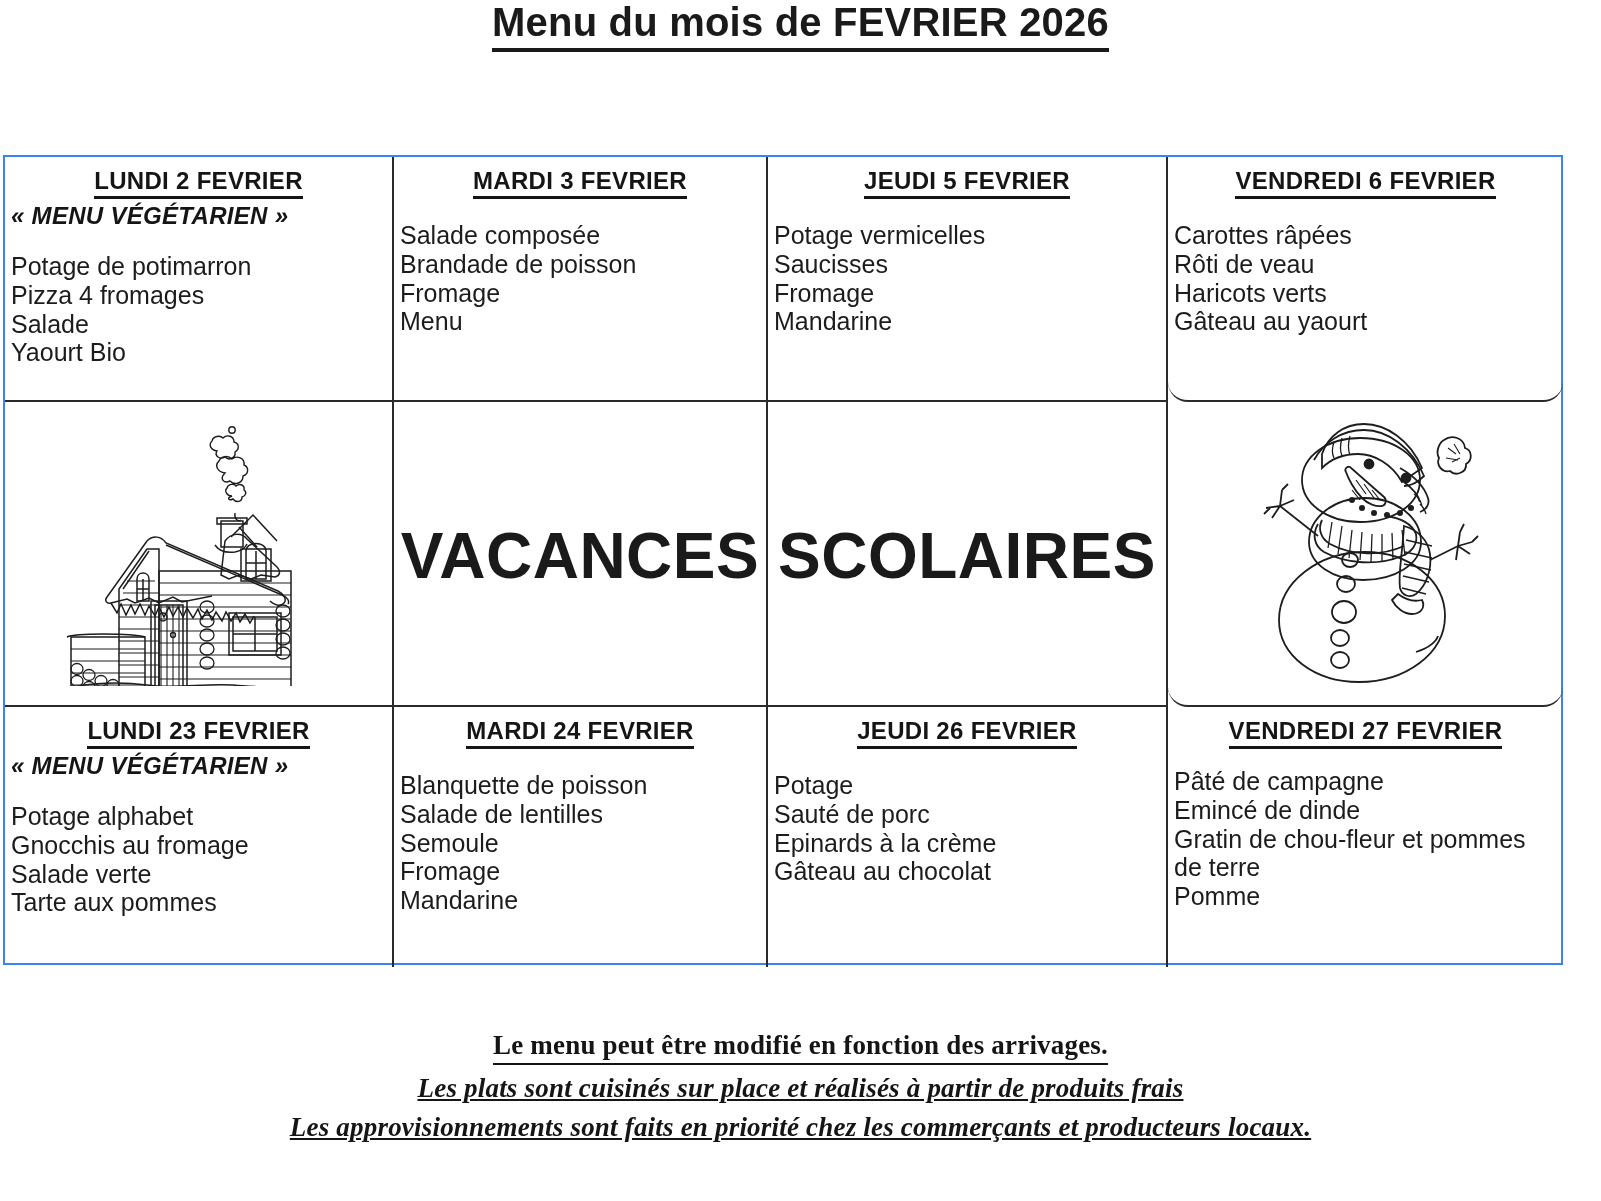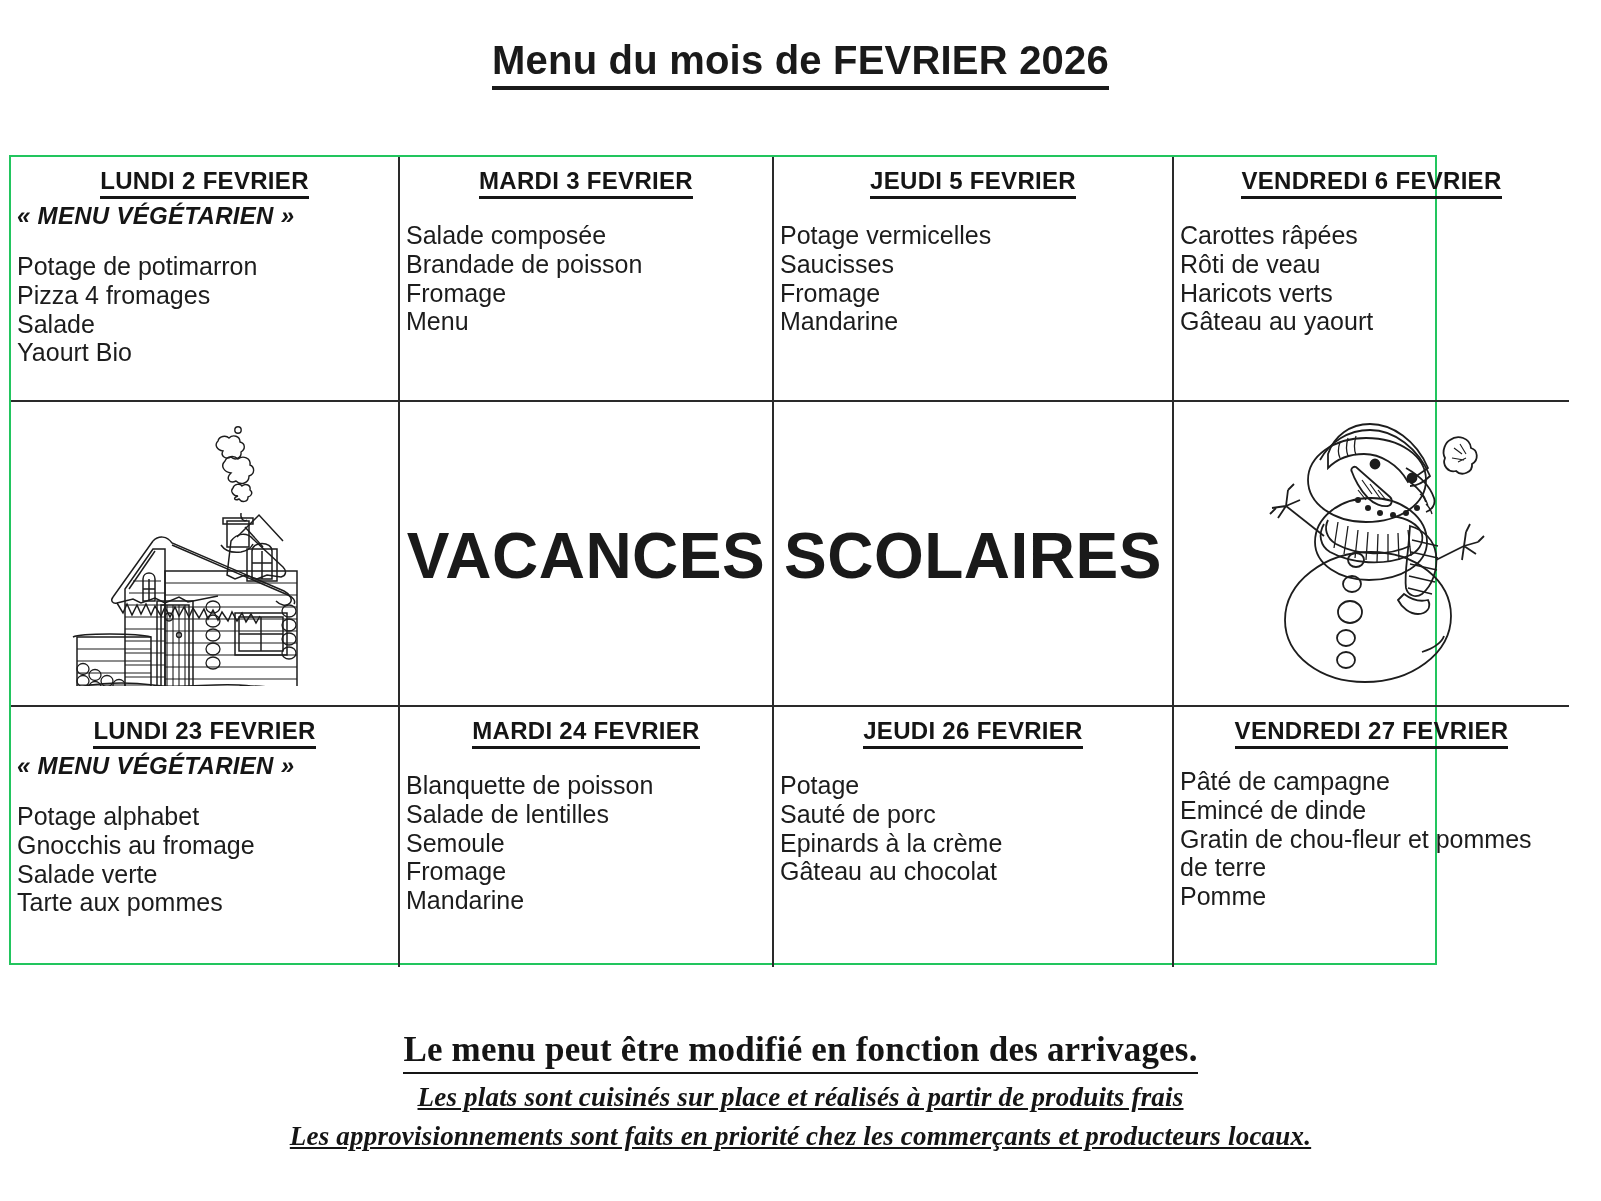--- a/index.html
+++ b/index.html
@@ -10,49 +10,48 @@
     color:#141414;
     overflow:hidden;
   }
 
   
   .page-title {
     text-align:center;
     font-size:40px;
     font-weight:bold;
     letter-spacing:0.2px;
-    padding-top:38px;
     color:#1a1a1a;
   }
   .page-title span {
     border-bottom:4px solid #1a1a1a;
     padding-bottom:3px;
     display:inline-block;
   }
 
   
   .menu-grid {
     position:absolute;
-    left:9px;
+    left:3px;
     top:155px;
-    width:1428px;
+    width:1560px;
     height:810px;
-    border:2px solid #22c55e;
+    border:2px solid #3b82f6;
     display:grid;
     grid-template-columns: 389px 374px 400px 395px;
     grid-template-rows: 245px 305px 260px;
   }
   .cell {
     border-right:2px solid #2a2a2a;
     border-bottom:2px solid #2a2a2a;
     padding:10px 6px 6px 6px;
     overflow:hidden;
     position:relative;
   }
-  .cell.last-col { border-right:none; }
+  .cell.last-col { border-right:none;border-radius:20px; }
   .cell.last-row { border-bottom:none; }
 
   .day-head {
     text-align:center;
     font-size:24px;
     font-weight:bold;
     letter-spacing:0.3px;
     color:#151515;
   }
   .day-head .u {
@@ -101,21 +100,21 @@
   
   .footer {
     position:absolute;
     left:0; top:1030px;
     width:1601px;
     text-align:center;
     font-family:"Liberation Serif", serif;
     color:#151515;
   }
   .footer .f1 {
-    font-size:35px;
+    font-size:27px;
     font-weight:bold;
     letter-spacing:0.2px;
   }
   .footer .f1 span {
     border-bottom:2px solid #151515;
     display:inline-block;
     padding-bottom:2px;
   }
   .footer .f2, .footer .f3 {
     font-size:27px;

